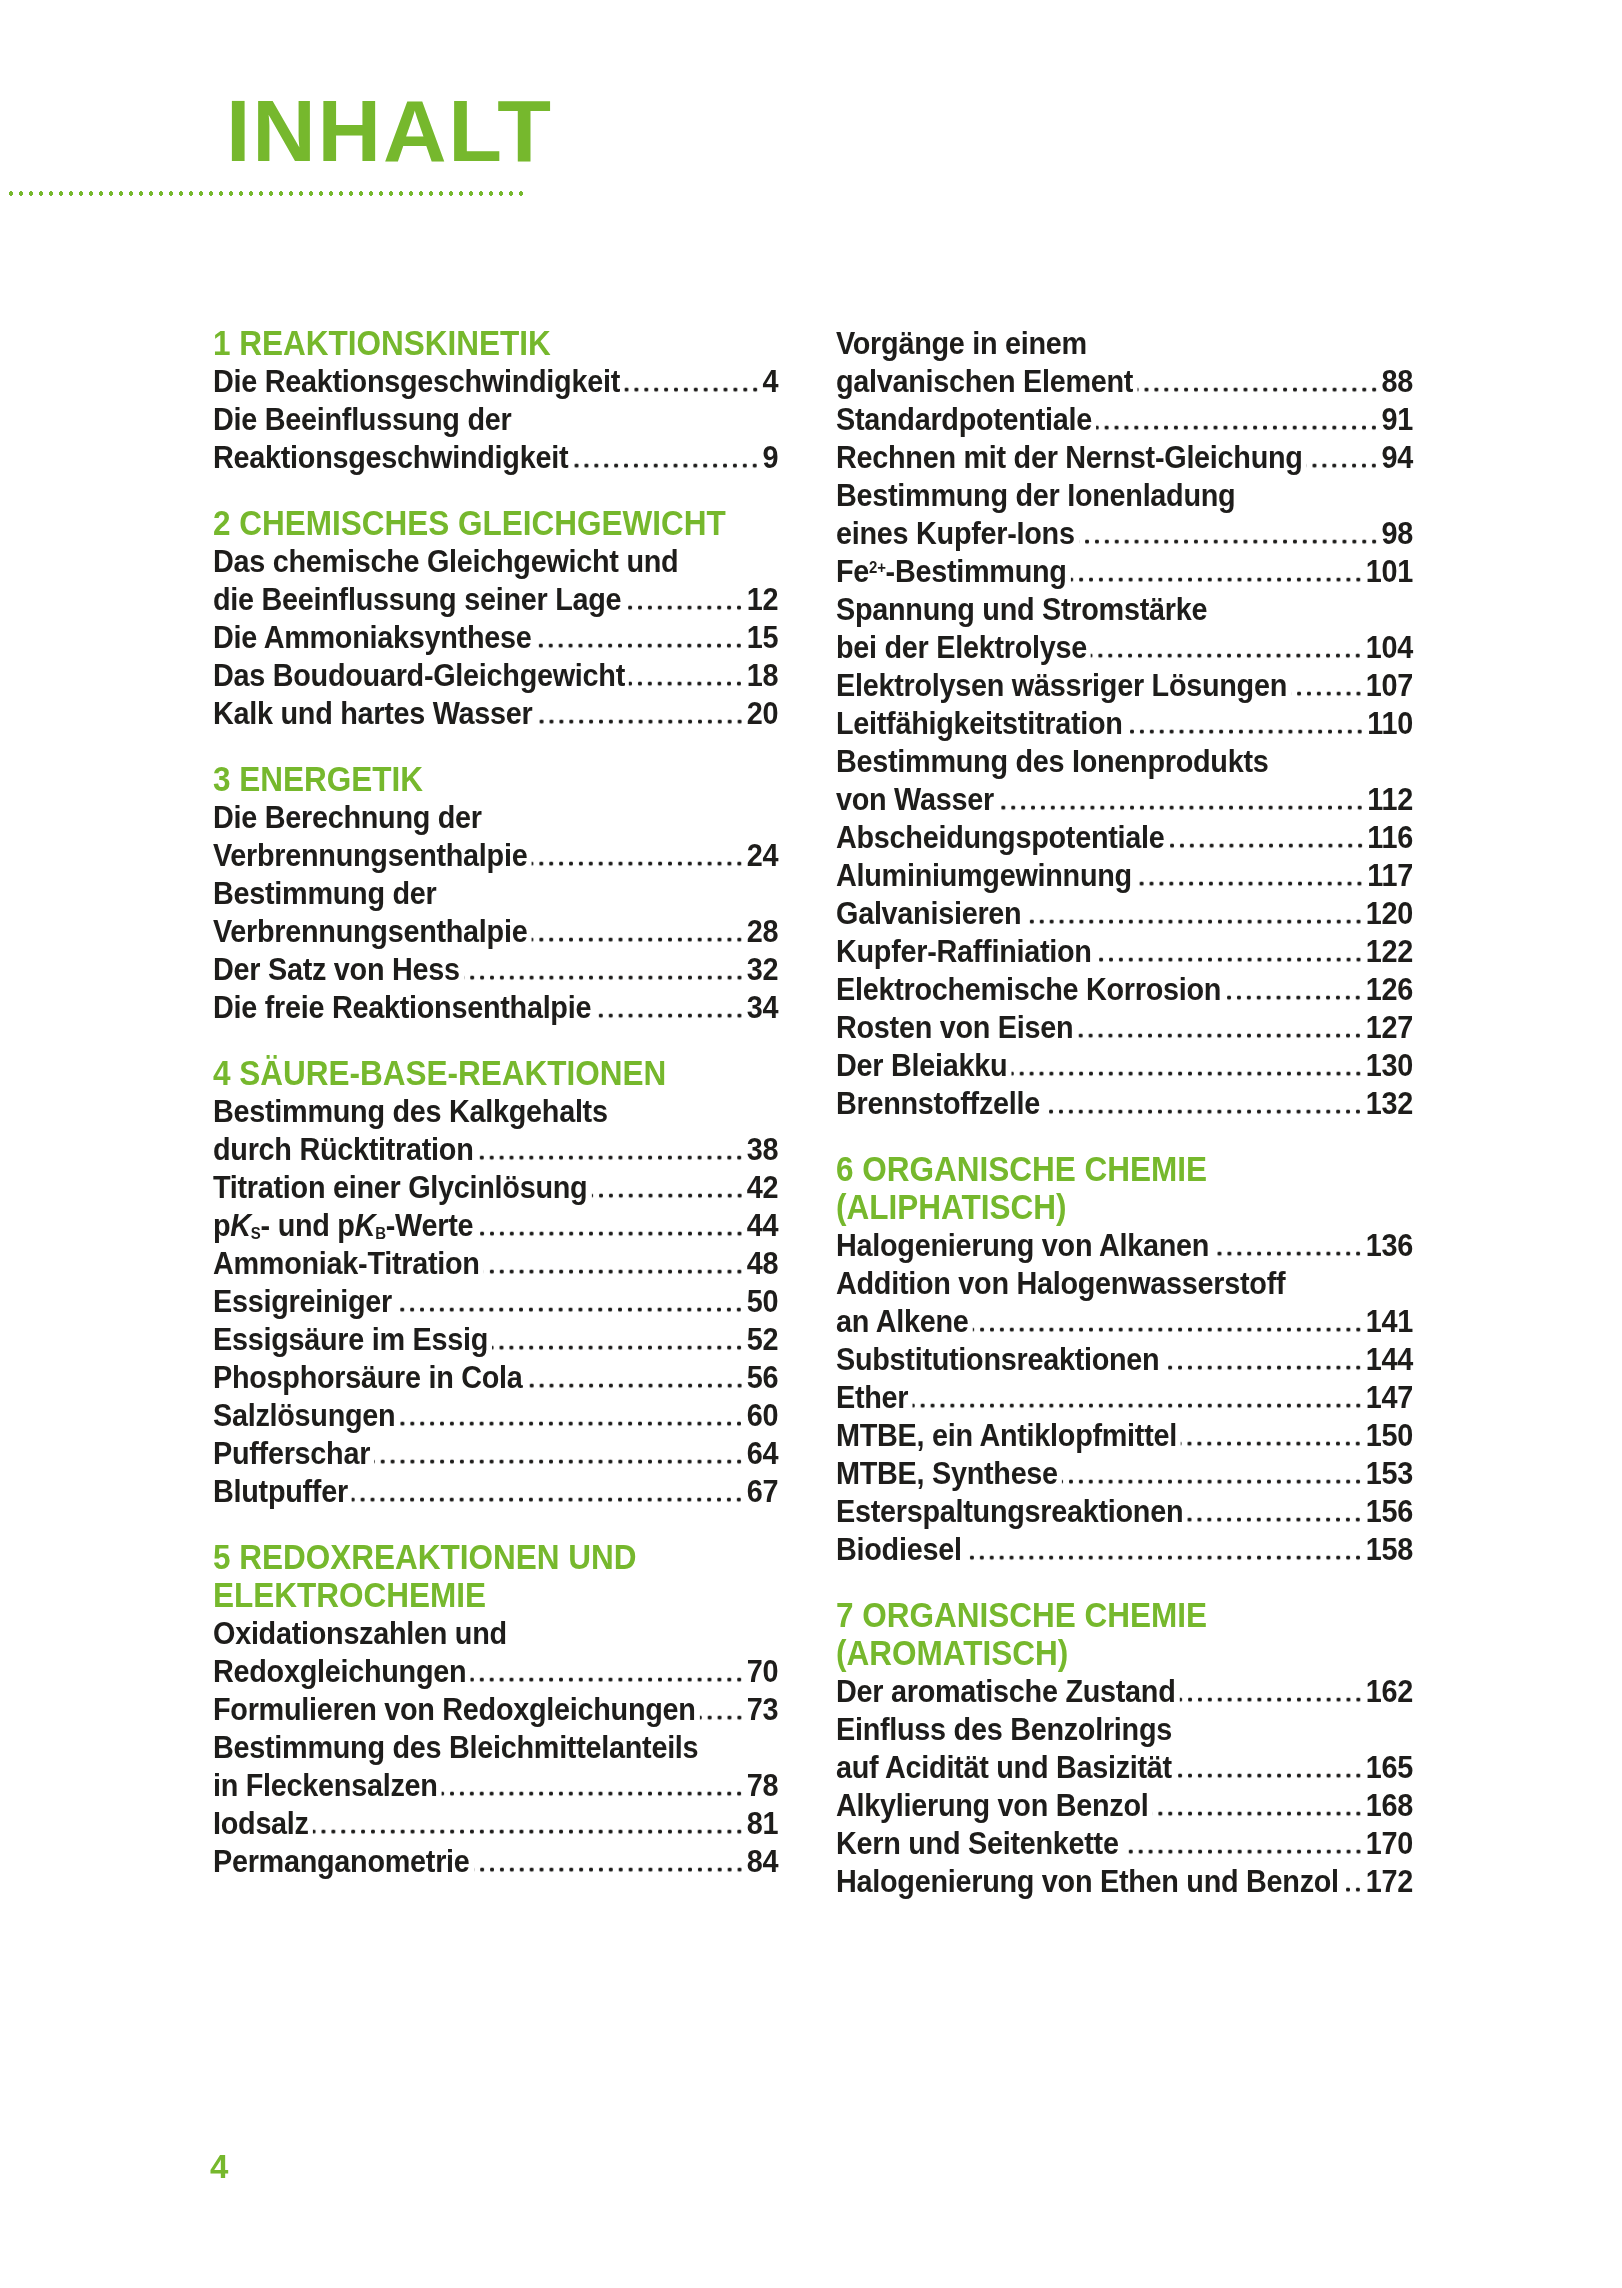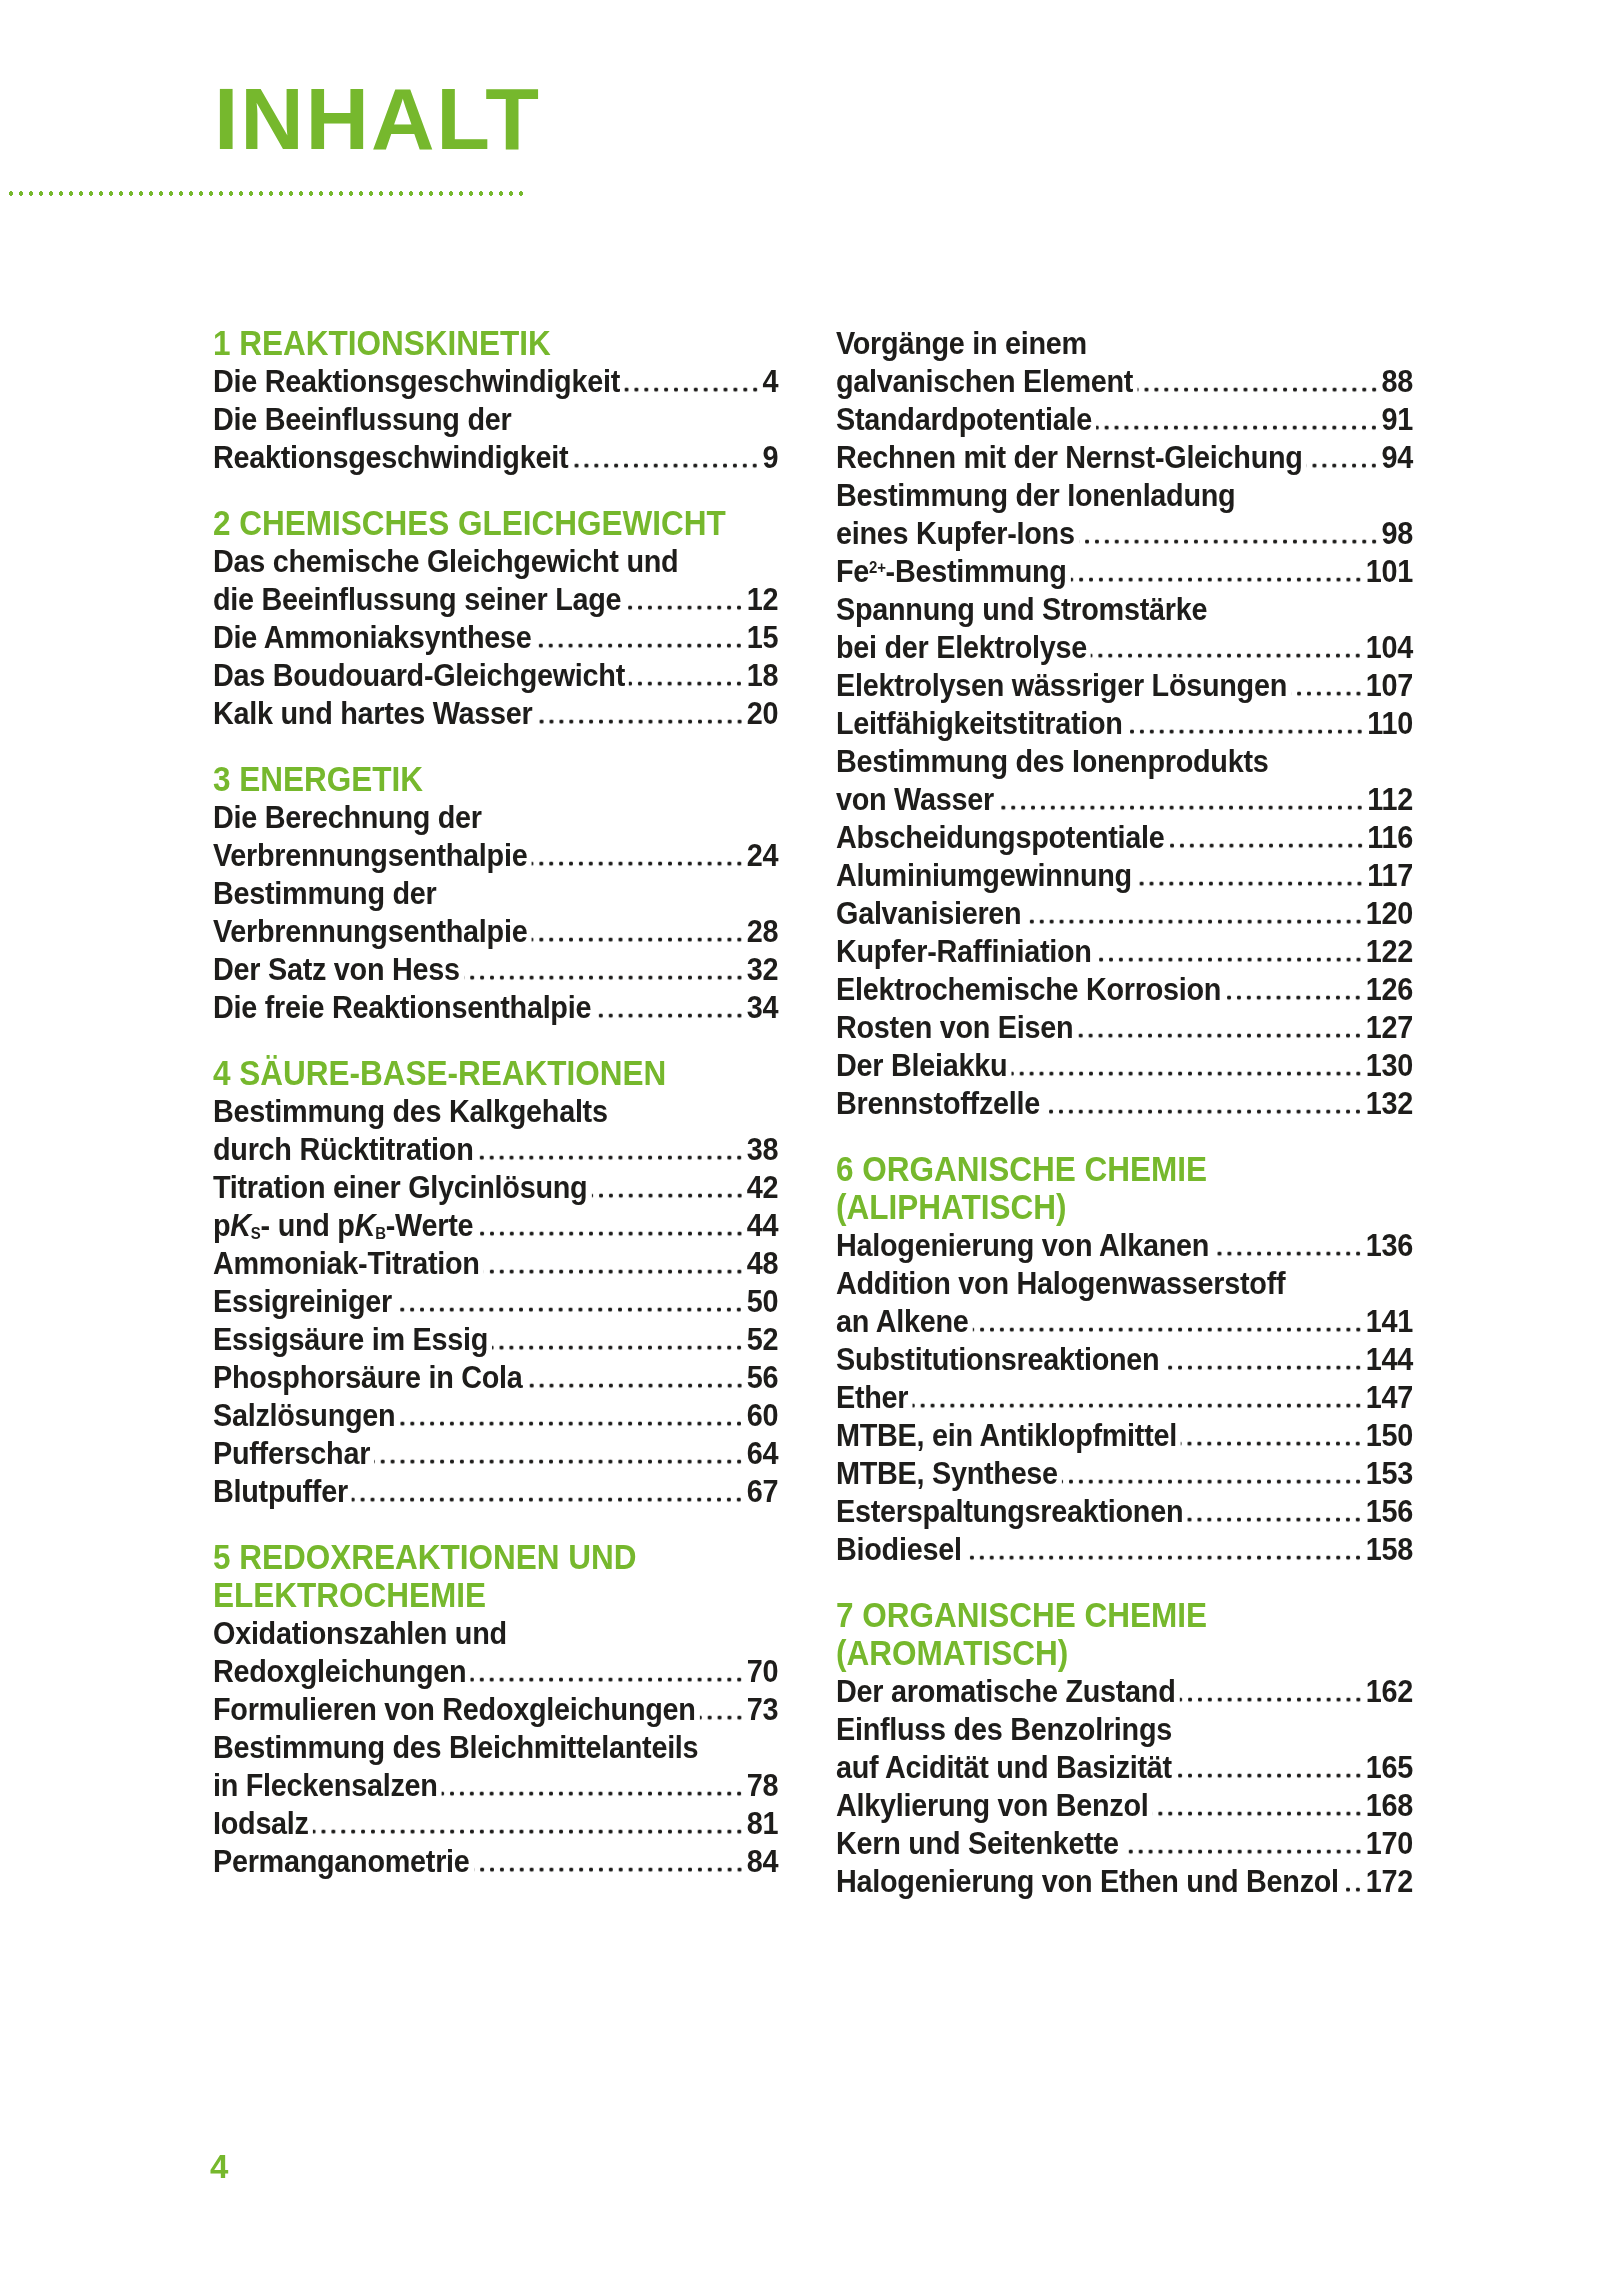--- a/index.html
+++ b/index.html
@@ -12,21 +12,21 @@
     width:1623px;height:2289px;
     background:#ffffff;
     overflow:hidden;
     font-family:"Liberation Sans",sans-serif;
     font-weight:700;
     color:var(--ink);
   }
   .title{
     position:absolute;
     left:210px;top:71px;
-    margin:4px;
+    margin:16px;
     font-size:88px;
     line-height:1;
     letter-spacing:1.8px;
     color:var(--green);
     font-weight:700;
   }
   .rule{
     position:absolute;
     left:5.5px;top:189px;
     width:522px;height:9.2px;

